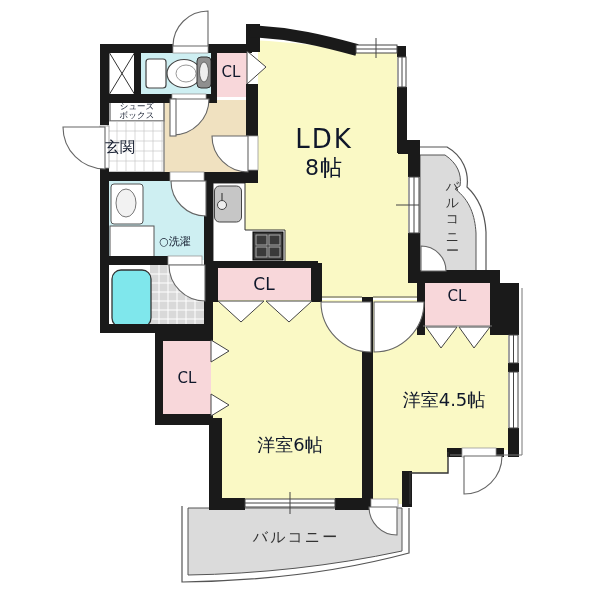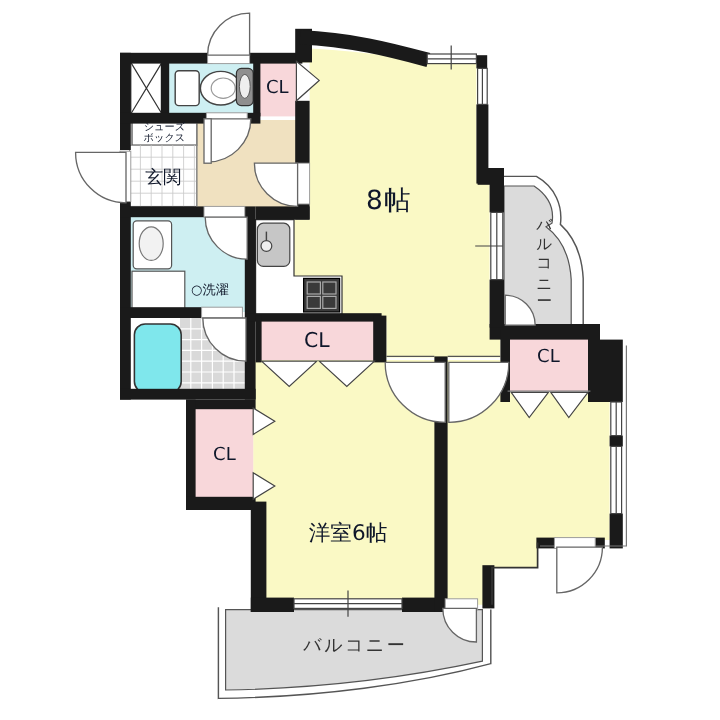--- a/index.html
+++ b/index.html
@@ -232,25 +232,27 @@
     <path d="M 218,301 L 264,301 L 241,322 Z"></path>
     <path d="M 266,301 L 312,301 L 289,322 Z"></path>
     <path d="M 211,340 L 211,362 L 229,351 Z"></path>
     <path d="M 211,394 L 211,416 L 229,405 Z"></path>
     <path d="M 426,327 L 457,327 L 441,348 Z"></path>
     <path d="M 459,327 L 490,327 L 474,348 Z"></path>
     <path d="M 423,326 H 492" fill="none" stroke="#777"></path>
   </g>
 </svg>
 
+  <div class="lbl lbl-ldk" style="left:324px;top:140px;">LDK</div>
   <div class="lbl lbl-ldk-size" style="left:324px;top:168px;">8帖</div>
   <div class="lbl lbl-room" style="left:290px;top:401px;margin-top:44px;">洋室6帖</div>
+  <div class="lbl lbl-room" style="left:444px;top:400px;">洋室4.5帖</div>
   <div class="lbl lbl-cl" style="left:231px;top:73px;">CL</div>
   <div class="lbl lbl-cl-big" style="left:264px;top:285px;">CL</div>
   <div class="lbl lbl-cl" style="left:187px;top:379px;">CL</div>
   <div class="lbl lbl-cl" style="left:457px;top:297px;">CL</div>
-  <div class="lbl lbl-genkan" style="left:136px;top:148px;">玄関</div>
+  <div class="lbl lbl-genkan" style="left:120px;top:148px;">玄関</div>
   <div class="lbl lbl-small" style="left:137px;top:107px;">シューズ</div>
   <div class="lbl lbl-small" style="left:137px;top:116px;text-align:right;">ボックス</div>
   <div class="lbl lbl-laundry" style="left:131px;top:242px;margin-left:44px;">○洗濯</div>
   <div class="lbl-balcony-v" style="left:452px;top:172px;">バルコニー</div>
   <div class="lbl lbl-balcony" style="left:296px;top:538px;">バルコニー</div>
 </div>
 
 </body></html>

